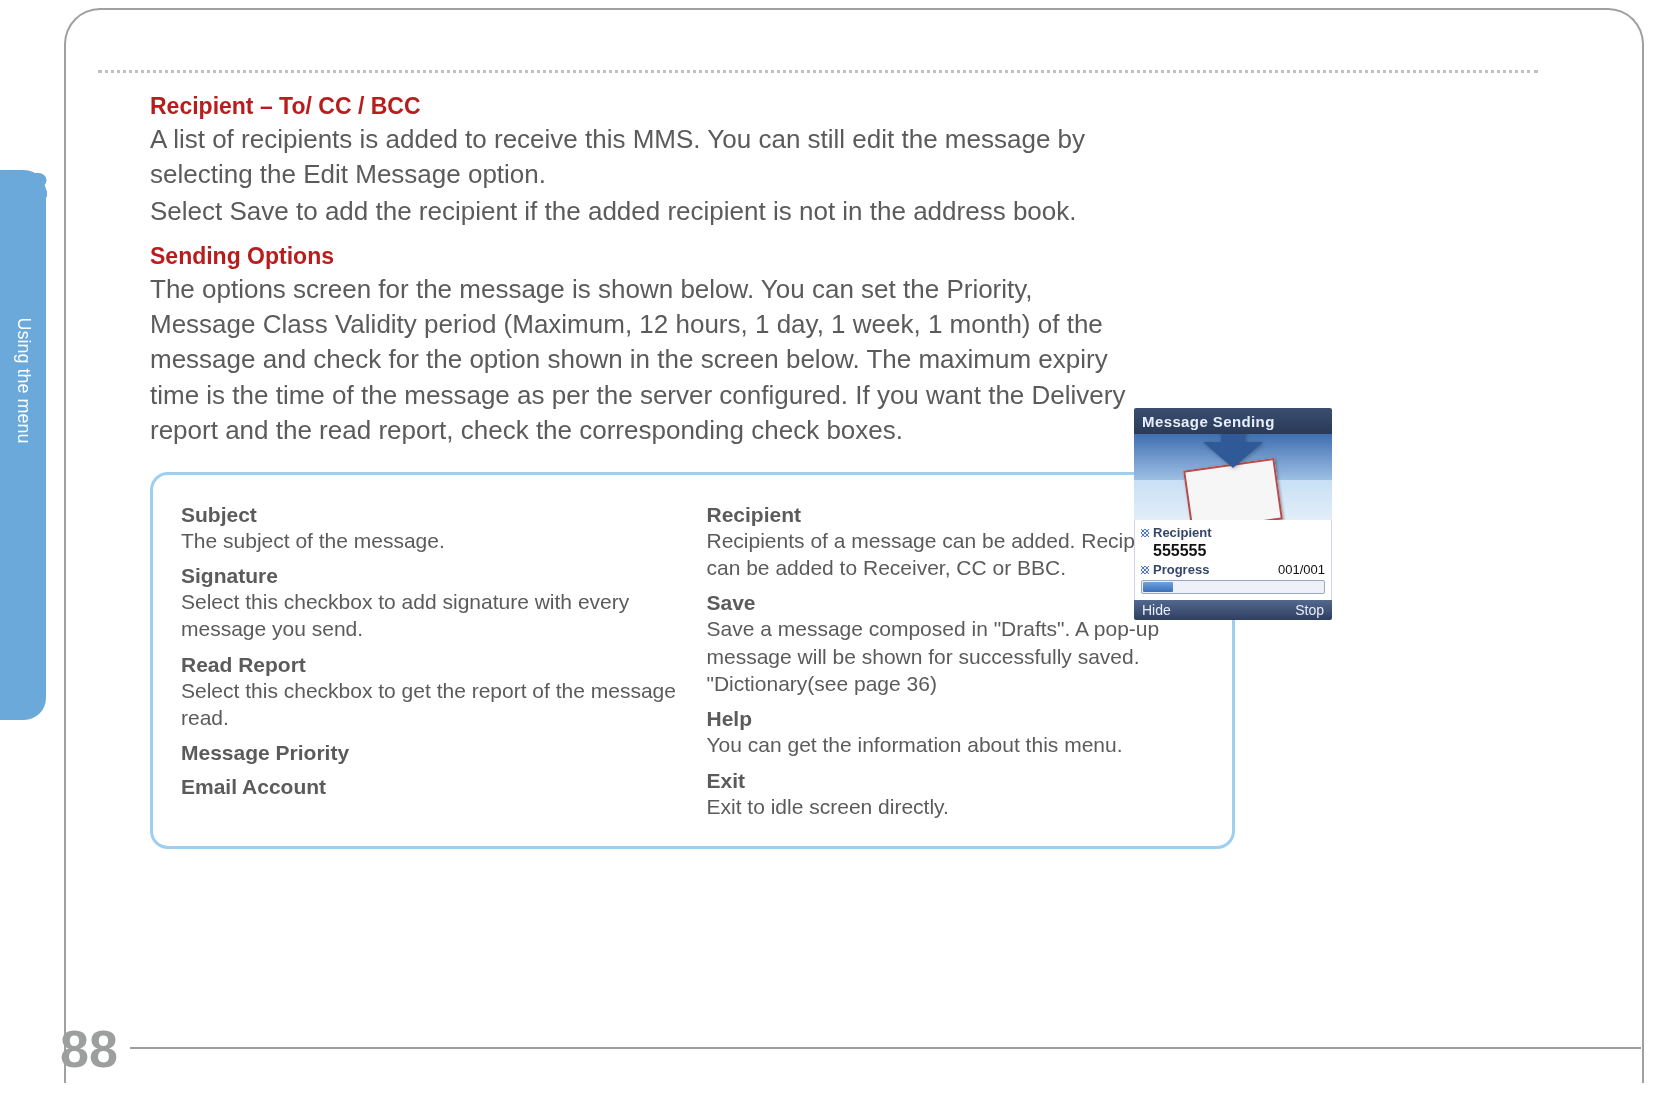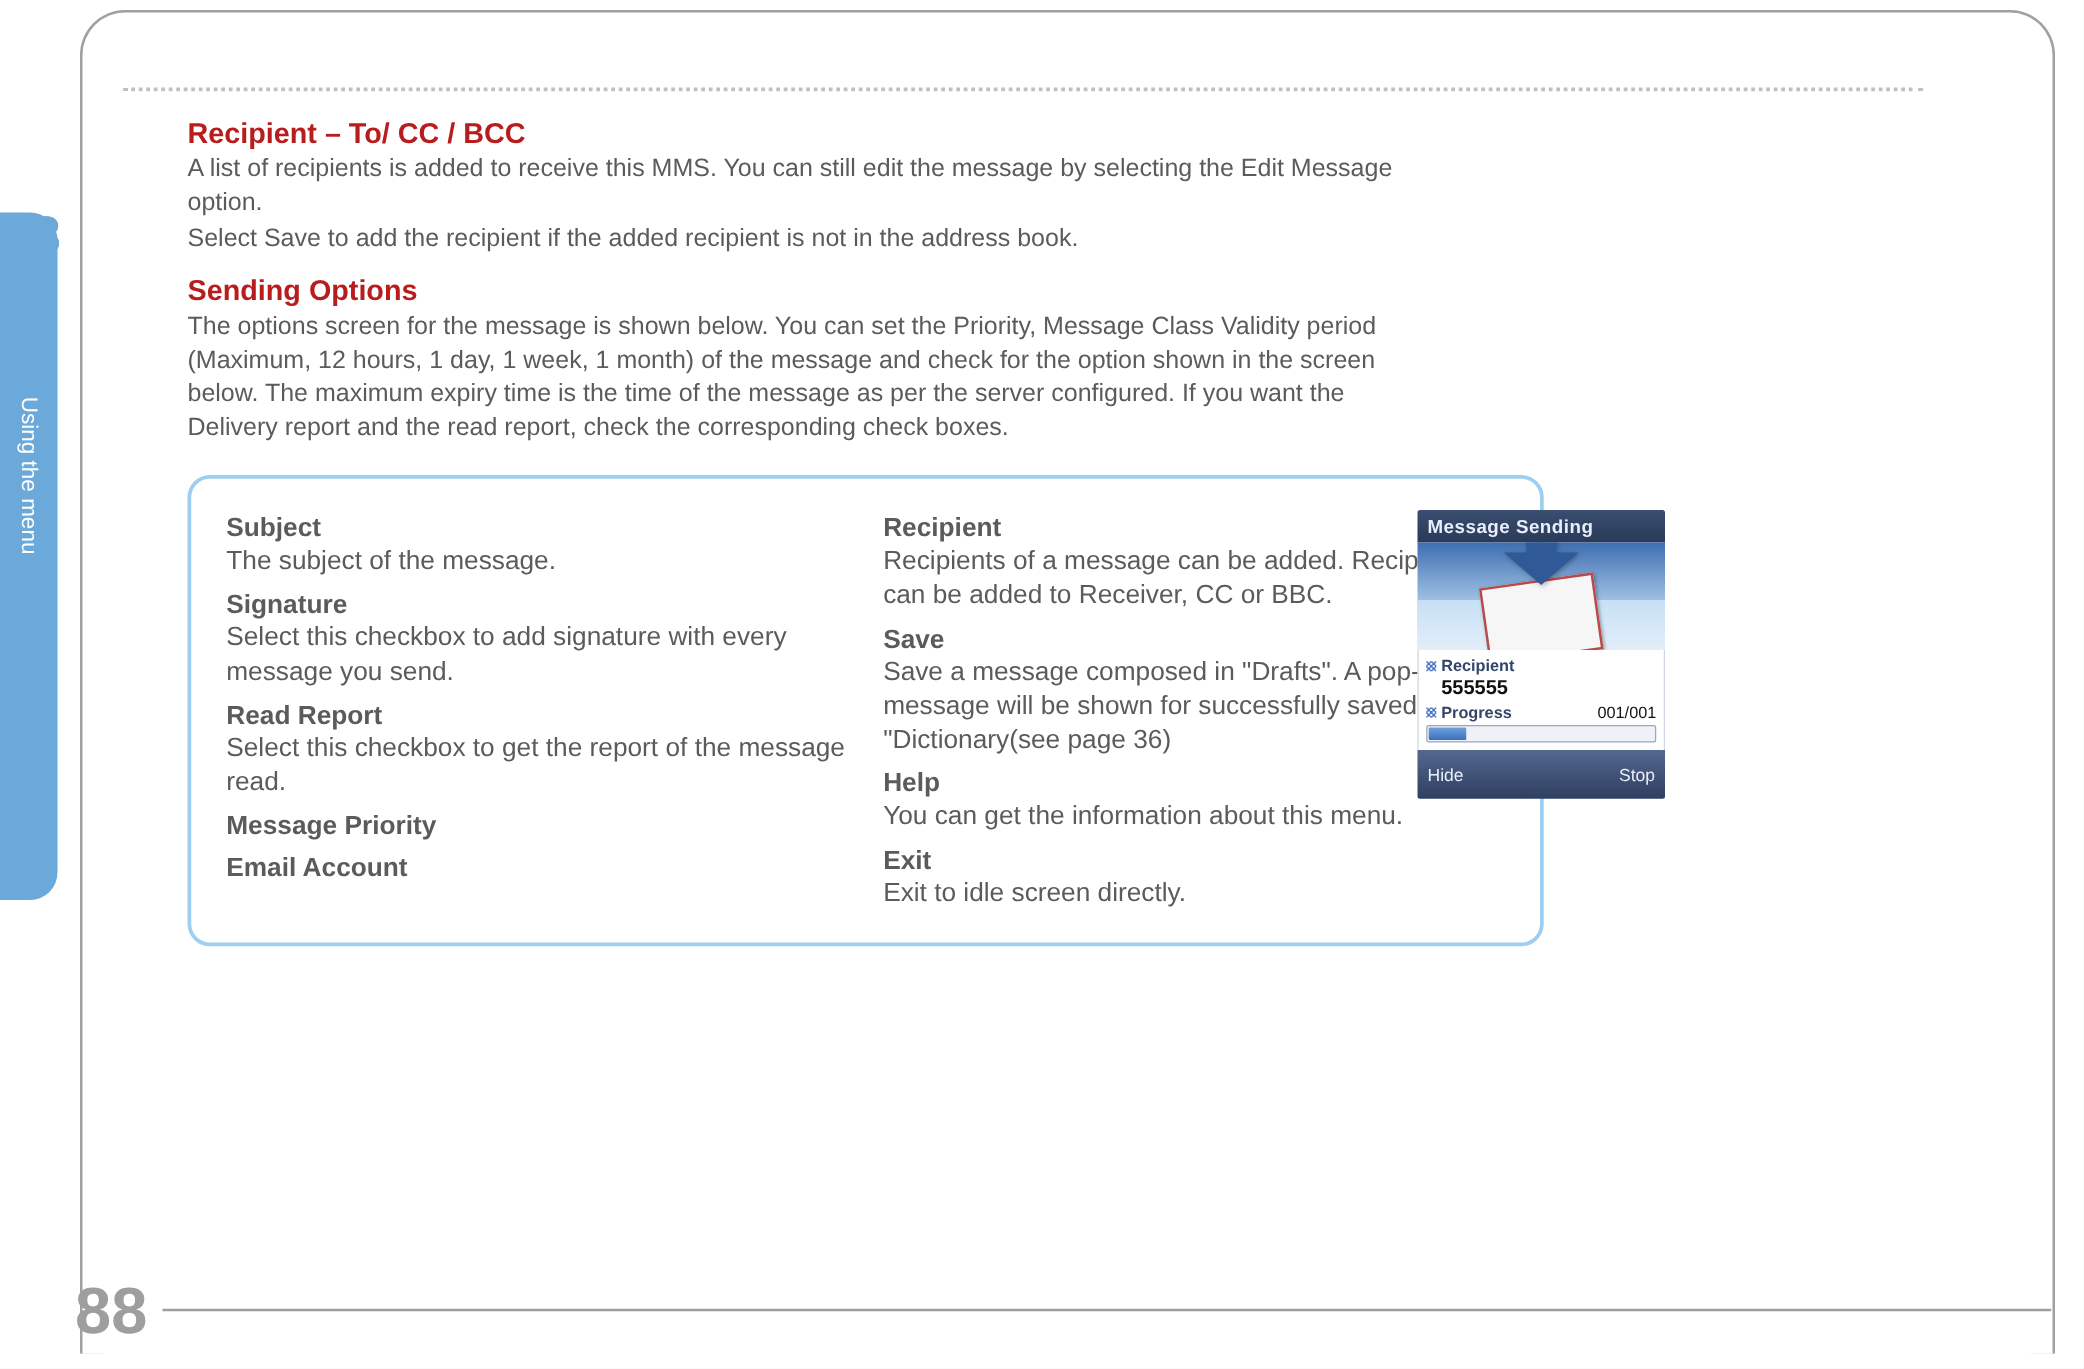--- a/index.html
+++ b/index.html
@@ -90,21 +90,21 @@
     margin-left: -52px;
   }
 
   h3.blue {
     color: #b91c1c;
     font-size: 23px;
     font-weight: 700;
     margin: 14px 0 2px 0;
   }
   p.body {
-    font-size: 20px;
+    font-size: 26px;
     line-height: 1.35;
     margin: 2px 0;
     color: #5b5b5b;
     max-width: 970px;
   }
 
   .callout-box {
     margin-top: 24px;
     width: 1085px;
     border: 3px solid #9ecff0;
@@ -238,21 +238,21 @@
     position: relative;
   }
   .phone .progress-fill {
     position: absolute;
     left: 1px; top: 1px; bottom: 1px;
     width: 30px;
     background: linear-gradient(#6fa2e0,#3c6fb8);
     border-radius: 1px;
   }
   .phone .softkeys {
-    height: 39px;
+    height: 20px;
     background: linear-gradient(#54688e, #2e3f60);
     color: #e8eefb;
     font-size: 14px;
     display: flex;
     justify-content: space-between;
     align-items: center;
     padding: 0 8px;
     border-bottom-left-radius: 2px;
     border-bottom-right-radius: 2px;
   }

